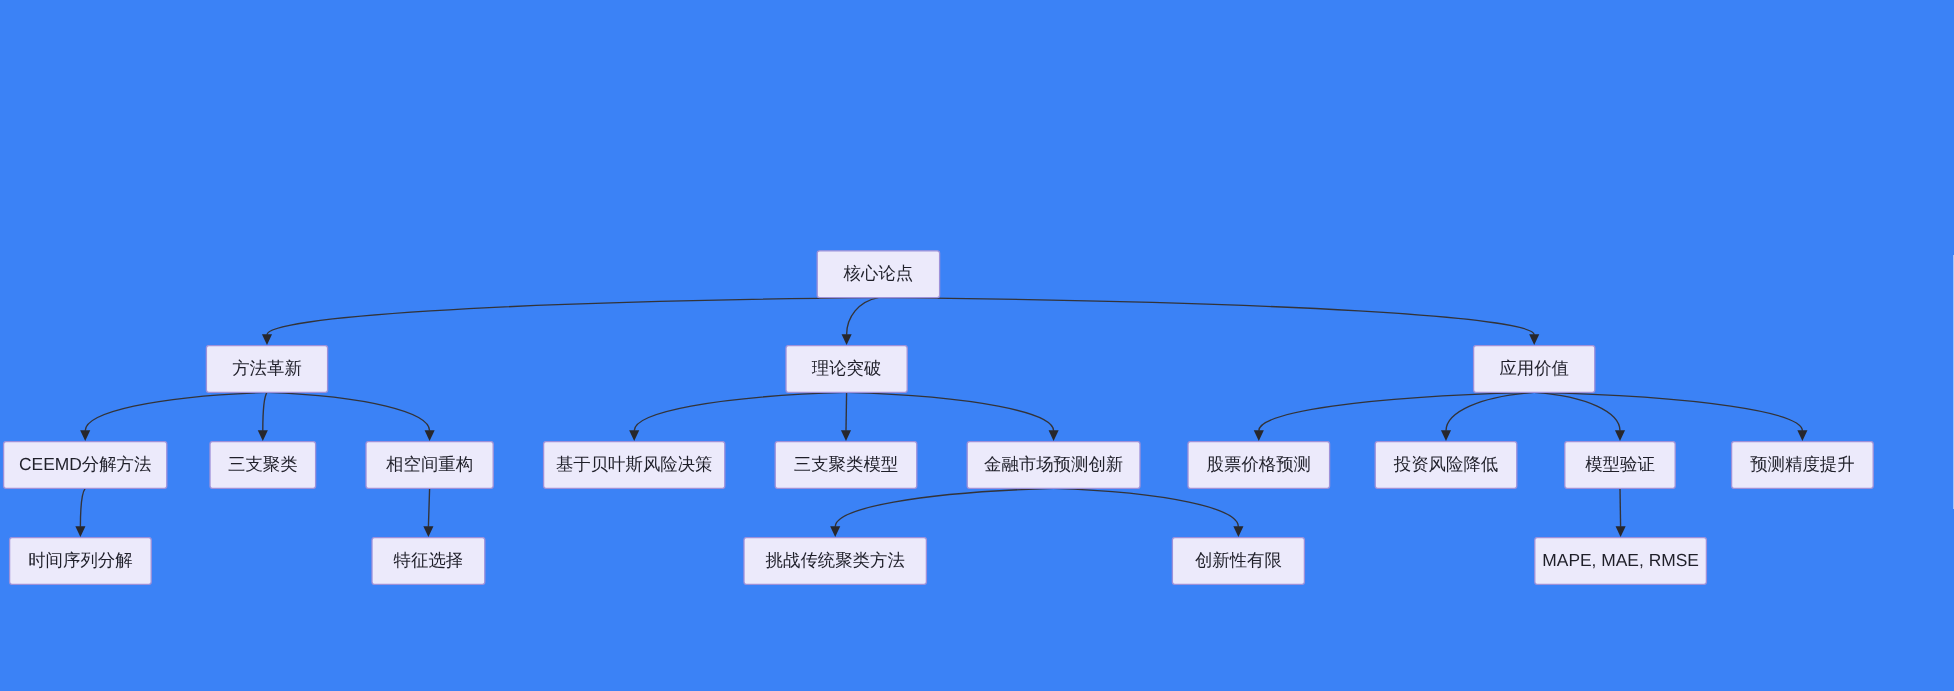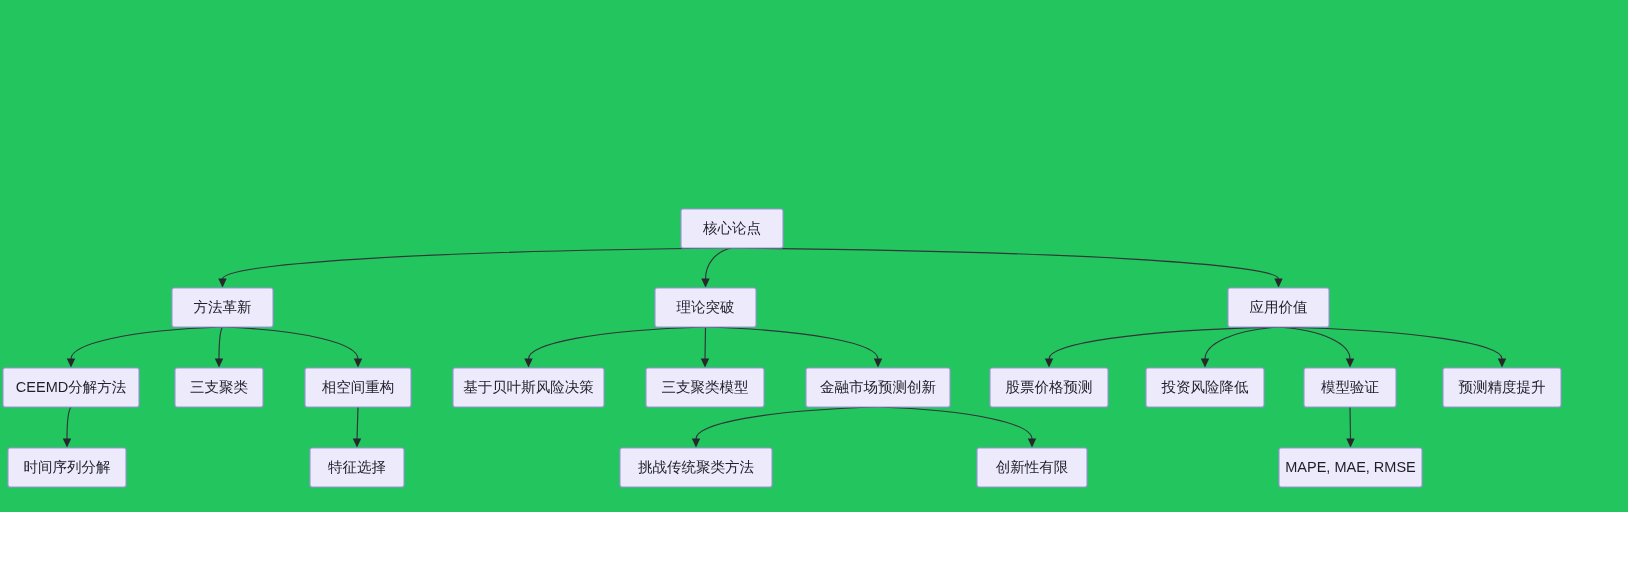--- a/index.html
+++ b/index.html
@@ -9,22 +9,22 @@
   }
   body {
     width: 1628px;
     height: 576px;
     overflow: hidden;
     font-family: "Liberation Sans", "DejaVu Sans", sans-serif;
   }
   #diagram-root {
     position: relative;
     width: 1628px;
-    height: 512px;
-    background: #22c55e;
+    height: 576px;
+    background: #3b82f6;
   }
   #flow-svg {
     position: absolute;
     top: 0;
     left: 0;
     width: 1628px;
     height: 576px;
     display: block;
   }
   .node-rect {

